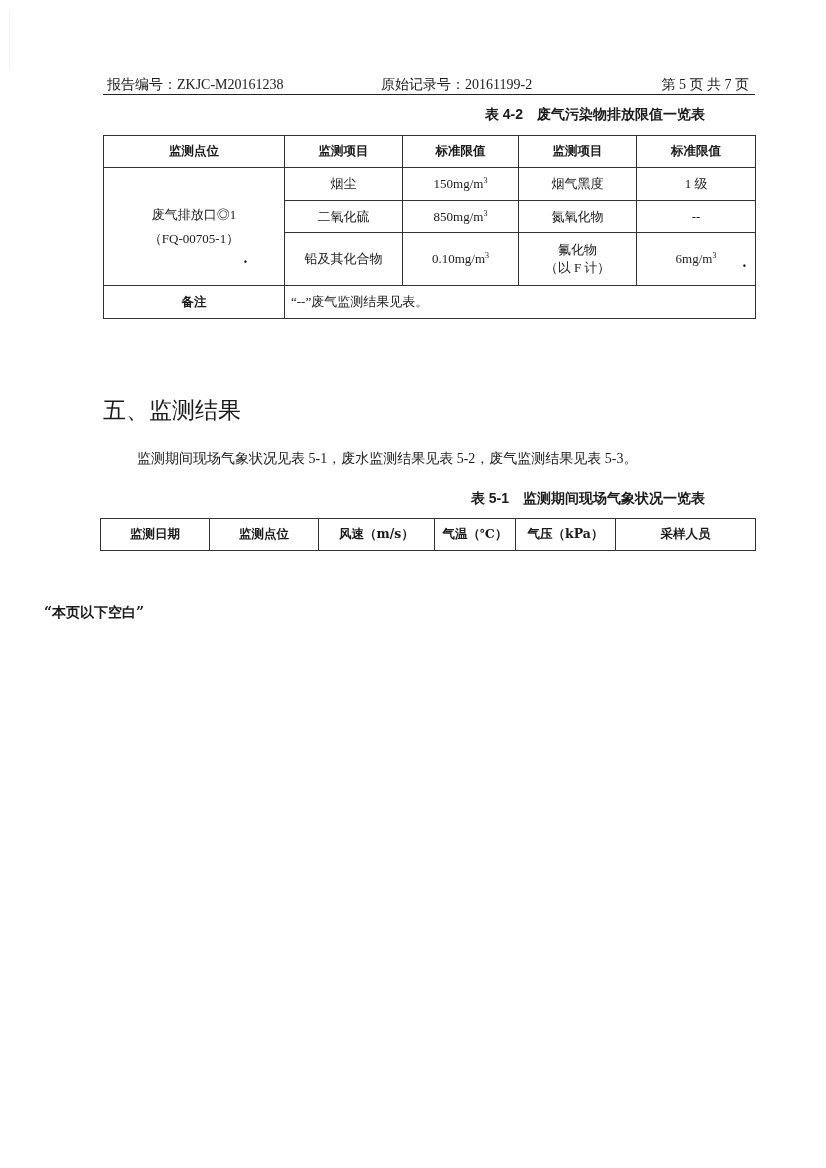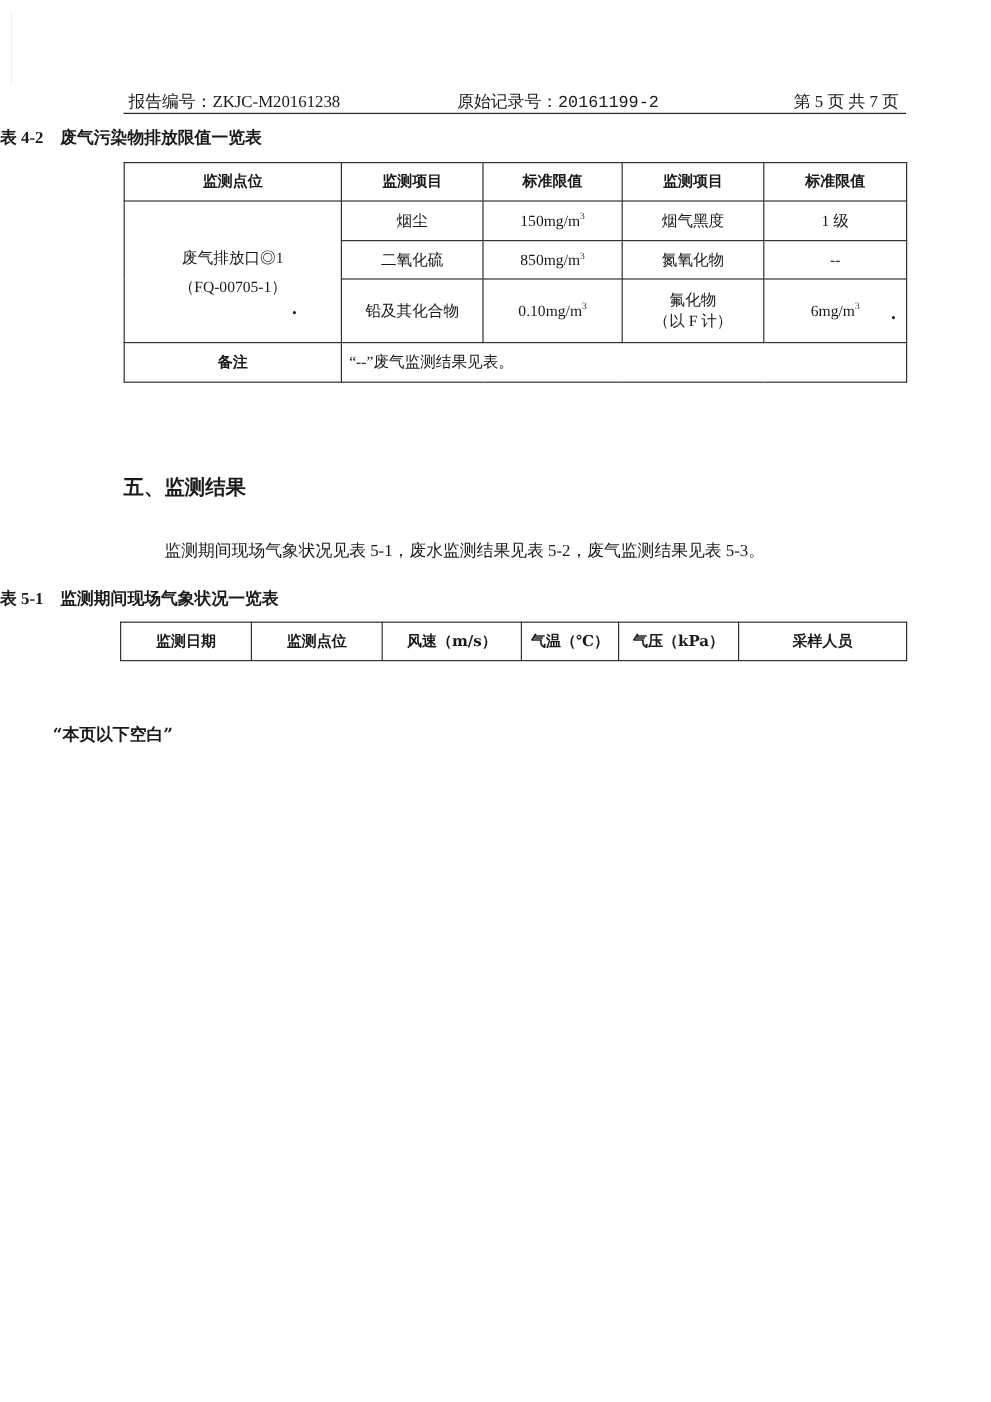--- a/index.html
+++ b/index.html
@@ -12,56 +12,56 @@
     position: absolute; left: 9px; top: 10px; width: 1px; height: 60px;
     background: #eef0f4;
   }
   .header-bar {
     position: absolute; left: 103px; top: 74px; width: 652px; height: 20px;
     font-size: 14px; font-family: "Liberation Serif", serif;
     border-bottom: 1.5px solid #222;
   }
   .header-bar span { position: absolute; top: 2px; white-space: nowrap; }
   .caption {
-    position: absolute; left: 0; width: 705px; text-align: left;
-    font-weight: bold; font-size: 14px; font-family: Liberation Serif, serif;
+    position: absolute; left: 0; width: 705px; text-align: right;
+    font-weight: bold; font-size: 14px; font-family: Liberation Sans, sans-serif;
   }
   table.grid {
     position: absolute; border-collapse: collapse; table-layout: fixed;
     font-size: 13px; font-family: "Liberation Serif", serif;
   }
   table.grid td {
     border: 1.2px solid #333; text-align: center; vertical-align: middle;
     padding: 0; line-height: 1.35;
   }
   table.grid td.th { font-weight: bold; font-family: "DejaVu Serif", serif; font-size: 12.5px; }
   td.left { text-align: left !important; padding-left: 6px !important; }
   sup { font-size: 8px; vertical-align: super; line-height: 0; }
   .section-title {
     position: absolute; left: 103px; top: 395px;
-    font-size: 17px; font-weight: bold; font-family: "DejaVu Serif", serif;
+    font-size: 23px; font-weight: normal; font-family: "DejaVu Serif", serif;
   }
   .body-text {
     position: absolute; left: 137px; top: 450px; white-space: nowrap;
     font-size: 14px; font-family: "Liberation Serif", serif;
   }
   .blank-note {
     position: absolute; left: 0; width: 690px; top: 604px; 
     font-size: 14px; font-weight: bold; font-family: "DejaVu Serif", serif; margin-left: 44px;
   }
   .dot { position: absolute; font-size: 14px; font-weight: bold; }
 </style>
 </head>
 <body>
 
 <div class="scan-line"></div>
 
 <div class="header-bar">
   <span style="left:4px;">报告编号：ZKJC-M20161238</span>
-  <span style="left:278px;font-family:Liberation Mono, monospace;">原始记录号：20161199-2</span>
+  <span style="left:278px;">原始记录号：20161199-2</span>
   <span style="right:6px;">第 5 页 共 7 页</span>
 </div>
 
 <div class="caption" style="top:106px;">表 4-2　废气污染物排放限值一览表</div>
 
 <table class="grid" style="left:103px; top:135px; width:652px;">
   <colgroup>
     <col style="width:181px">
       <col style="width:118px">
       <col style="width:116px">

